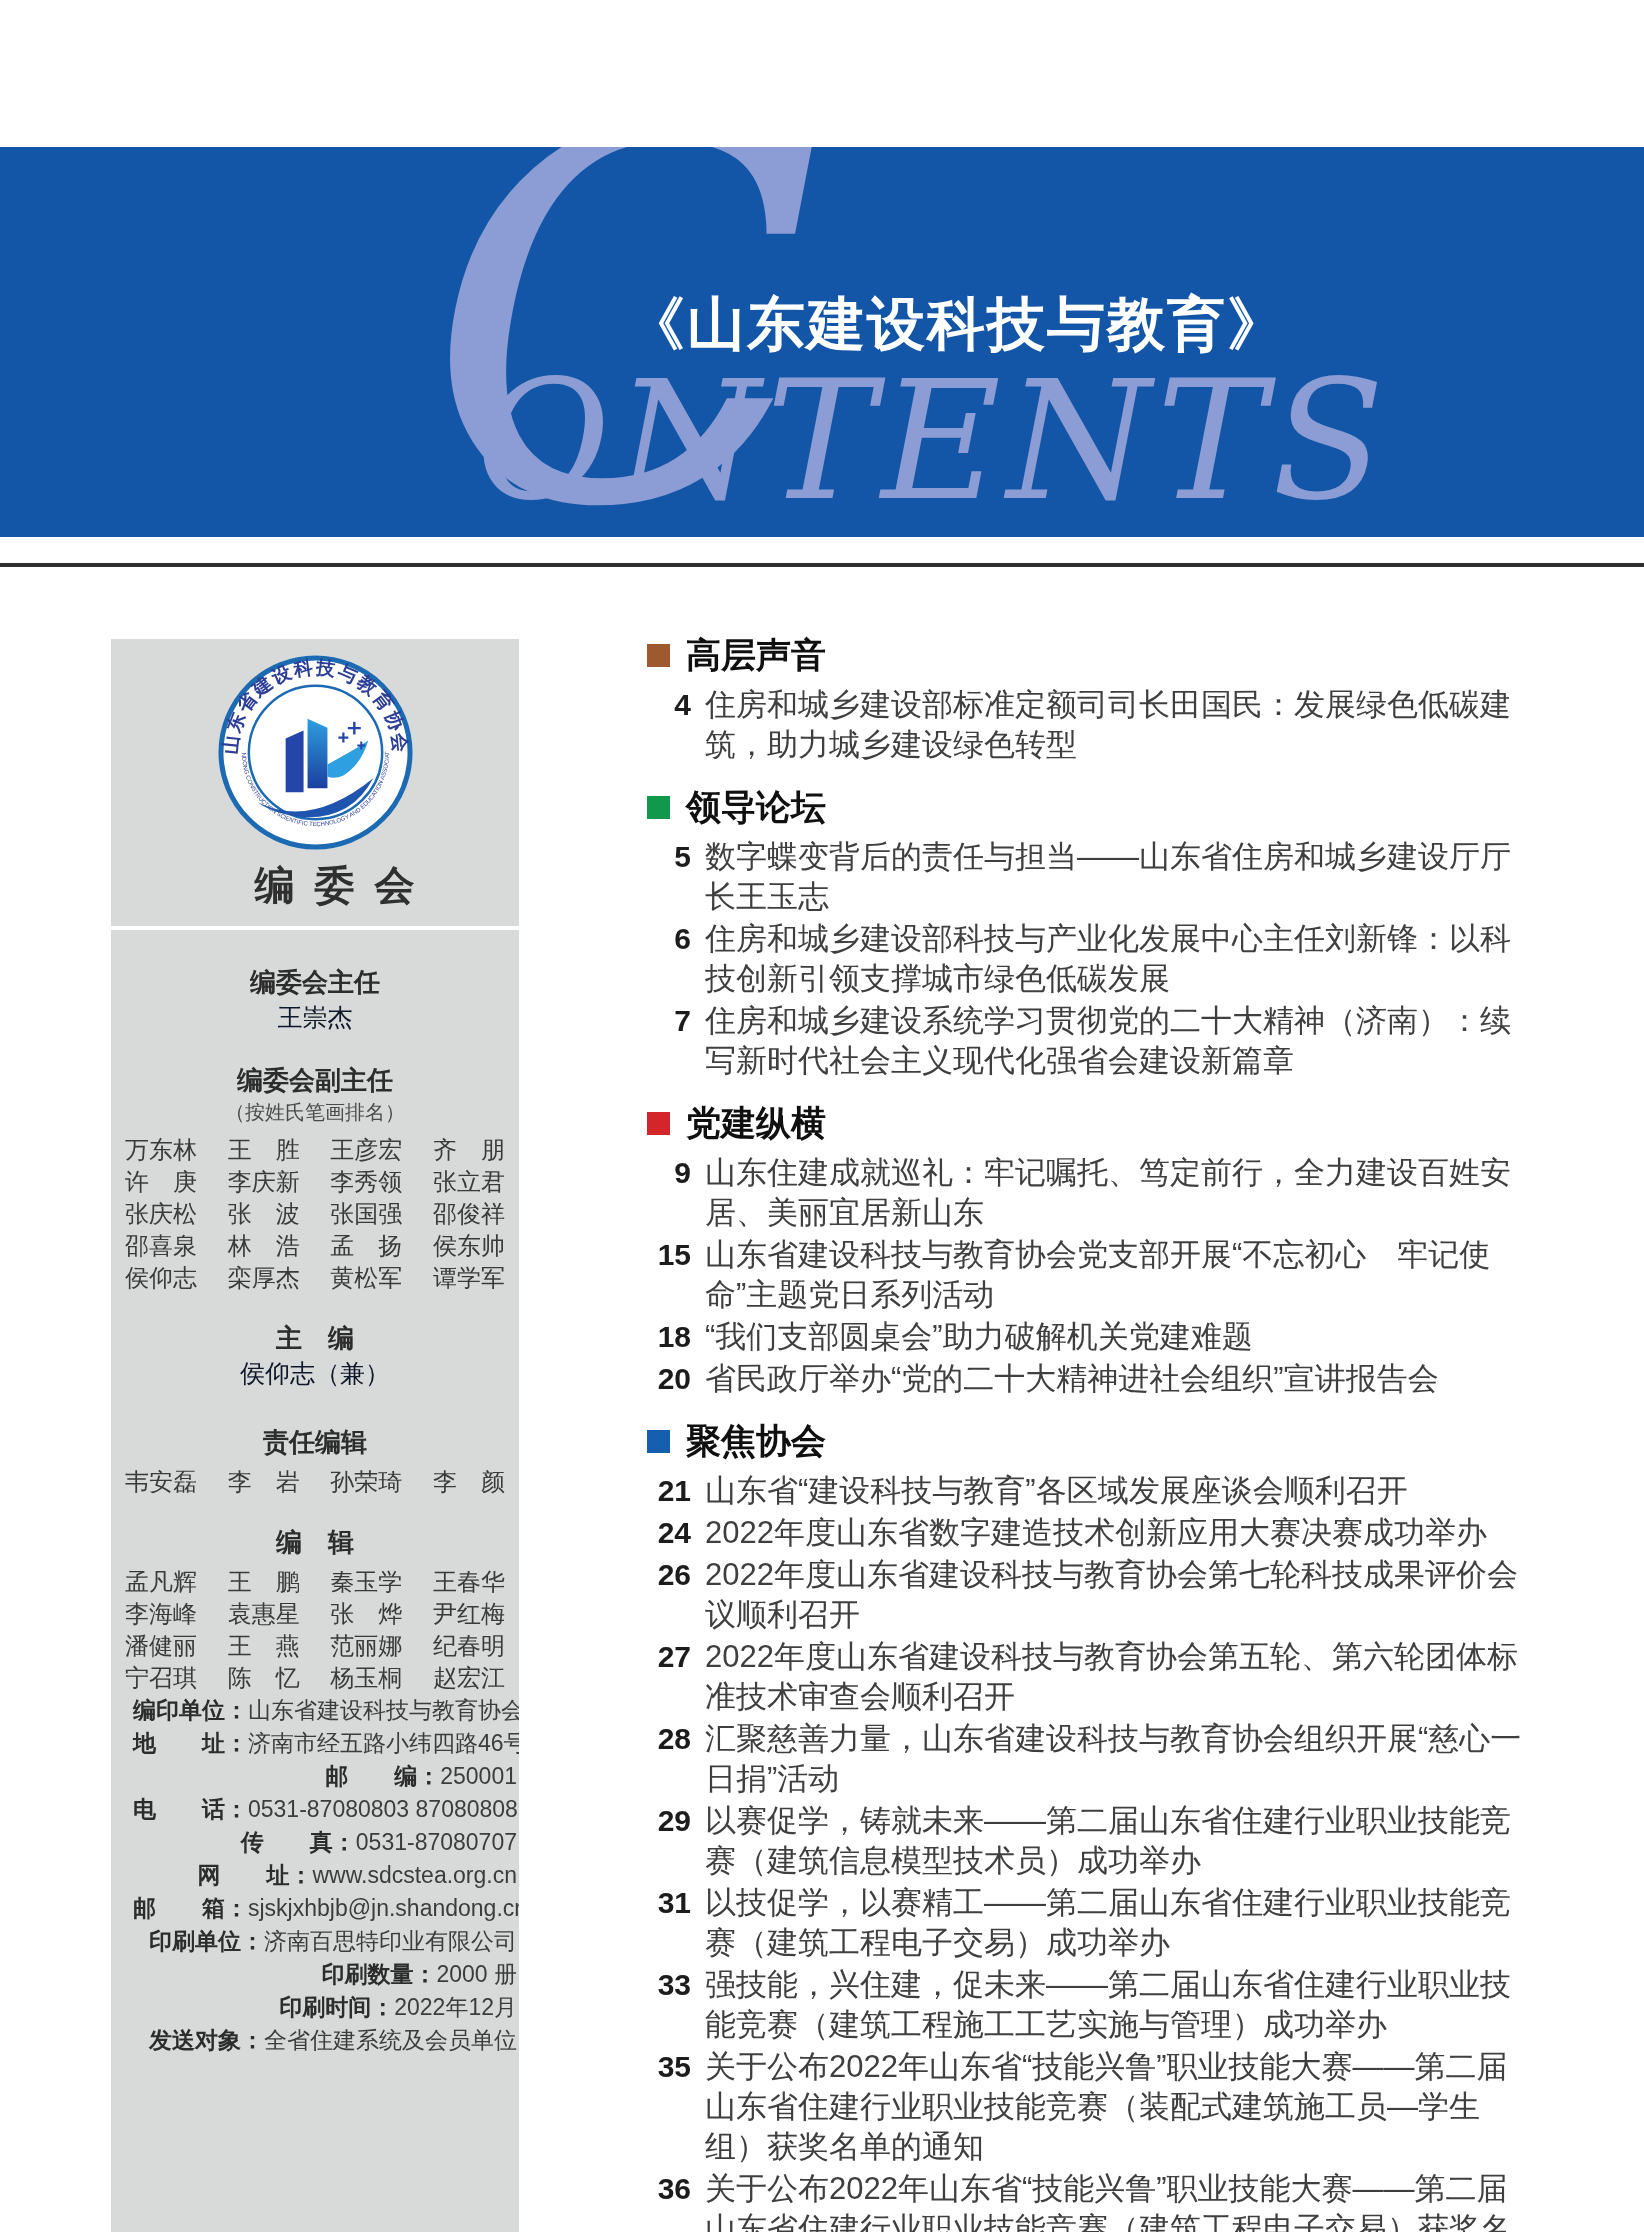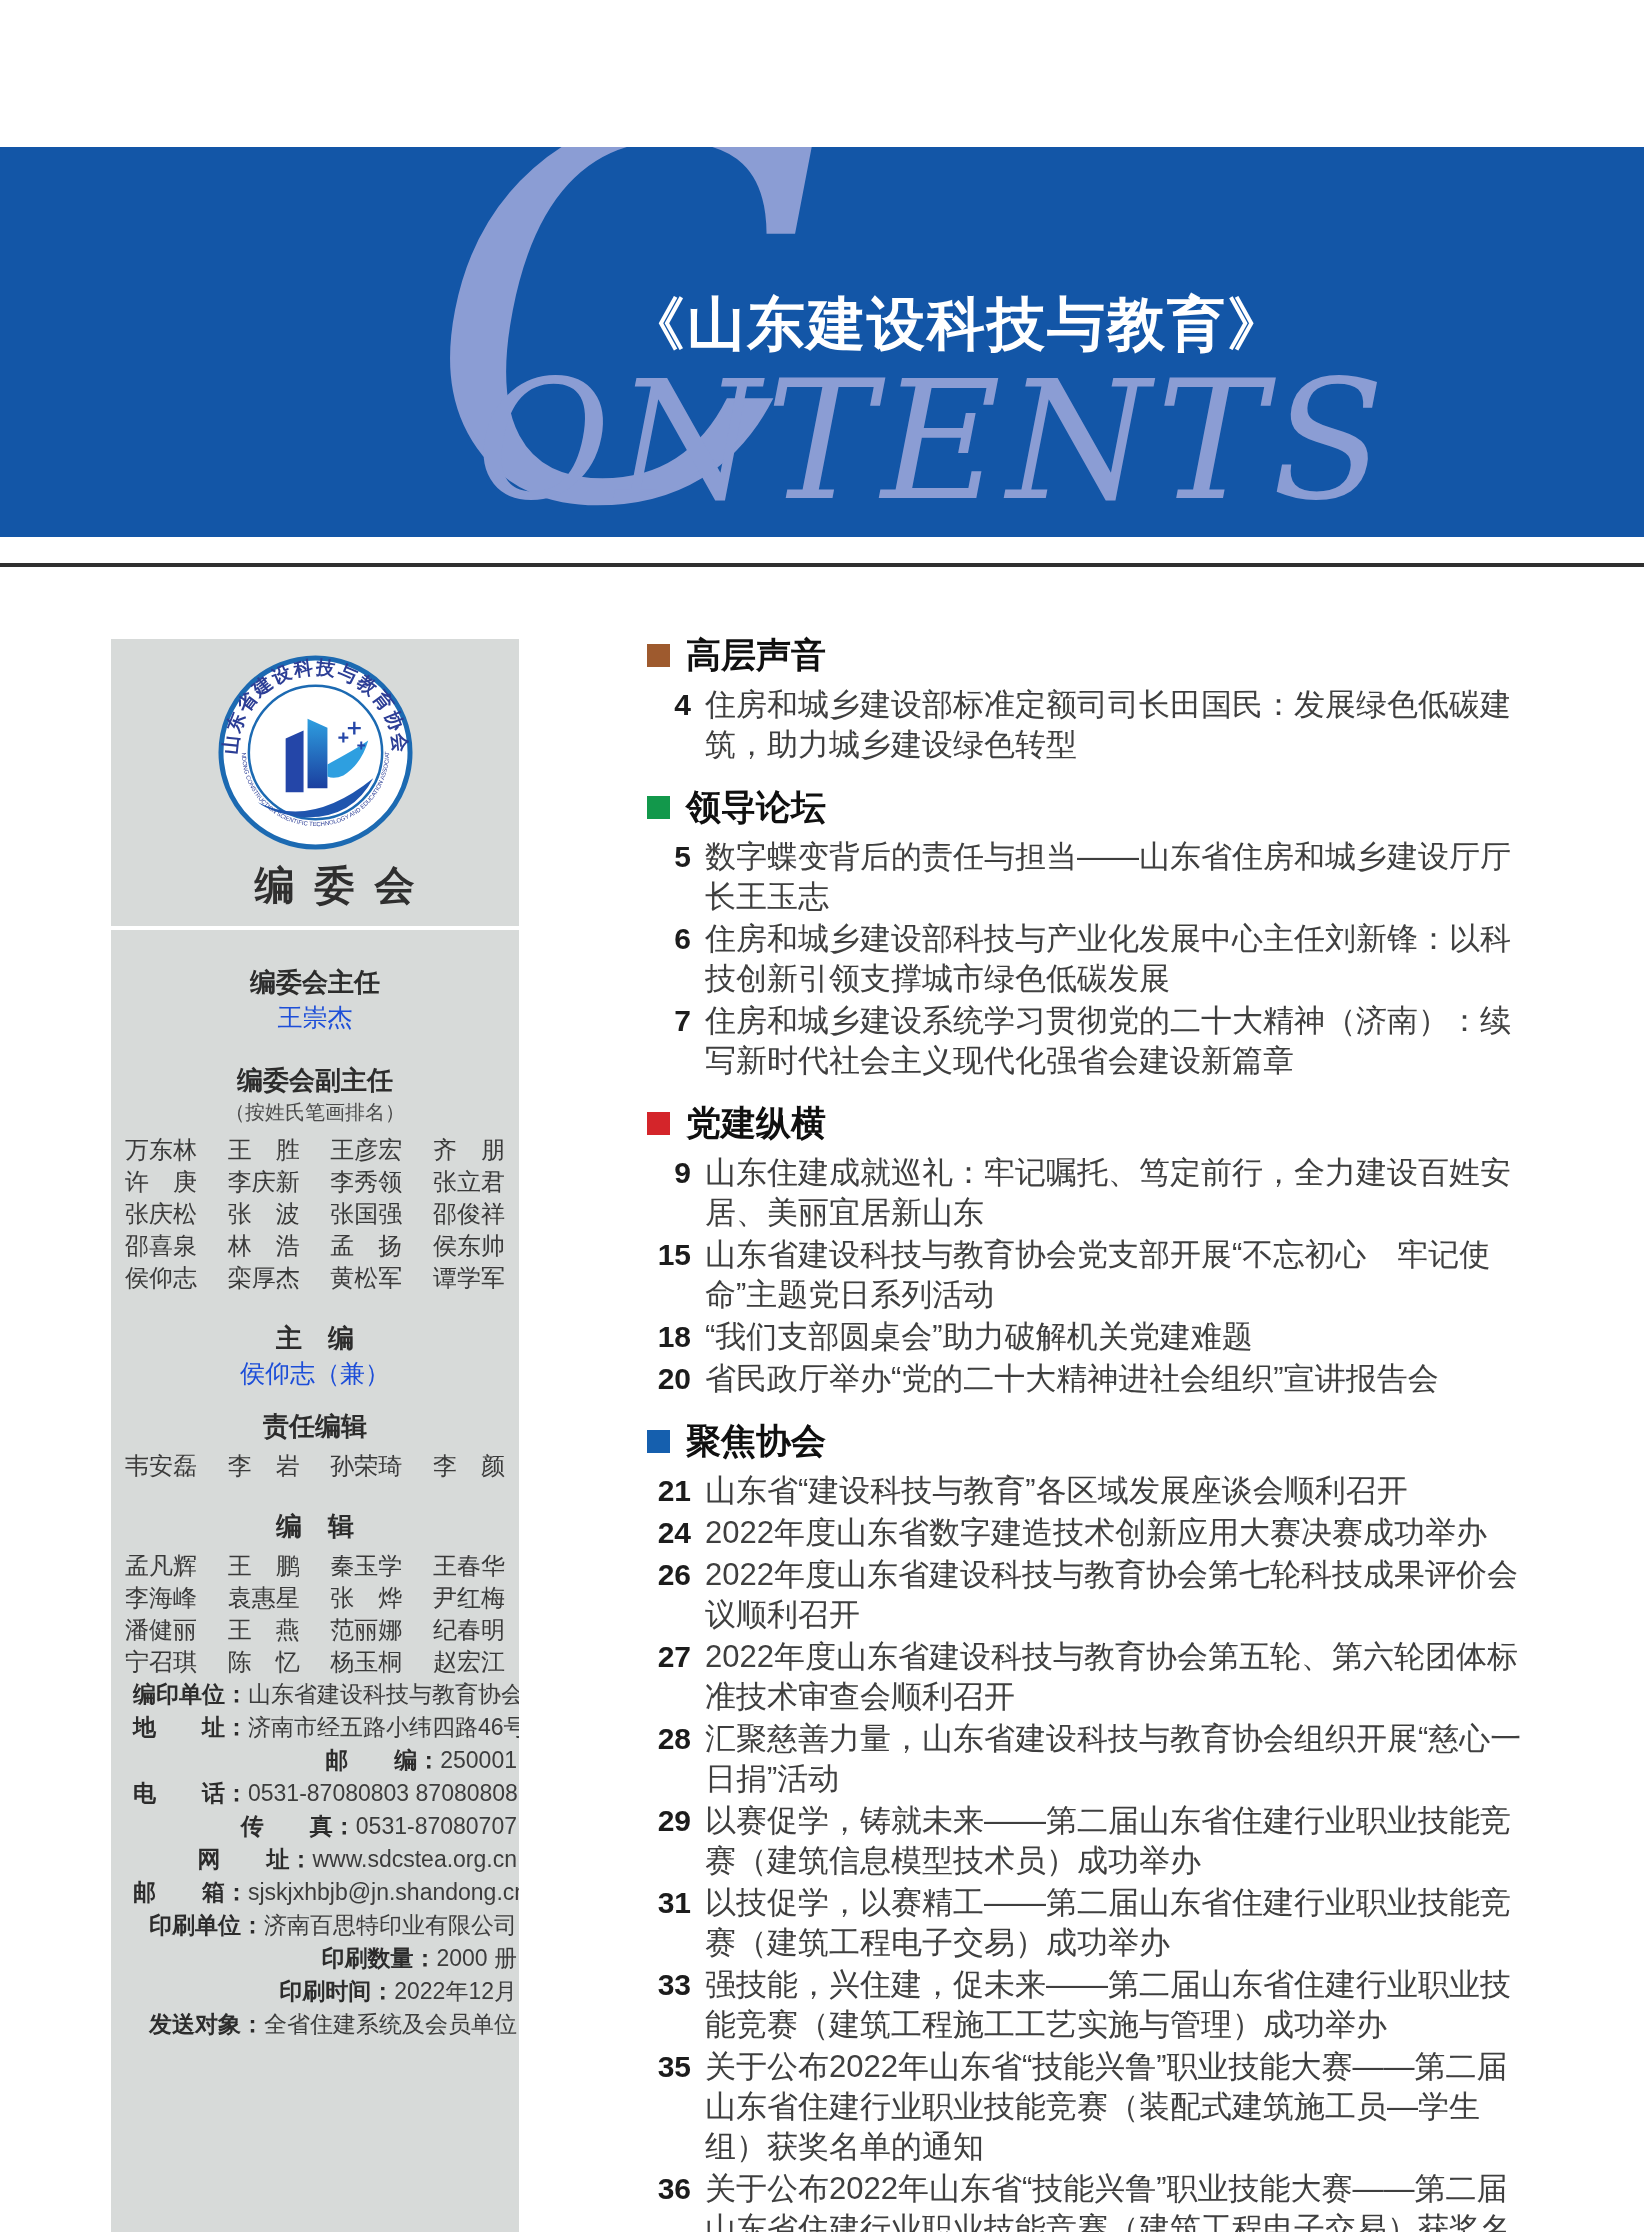--- a/index.html
+++ b/index.html
@@ -21,22 +21,22 @@
   .sidebar{position:absolute;left:111px;top:639px;width:408px;}
   .block{background:#d7dad9;}
   .block1{height:287px;text-align:center;}
   .block1 svg{width:199px;height:199px;margin-top:14px;}
   .committee{font-size:40px;font-weight:bold;color:#2f2f2f;letter-spacing:20px;text-indent:20px;margin-top:2px;padding-left:39px;}
   .block2{margin-top:4px;height:1430px;text-align:center;color:#3c3c3c;overflow:hidden;}
   .sb-heading{font-size:26px;font-weight:bold;color:#2c2c2c;line-height:32px;}
   .mt-first{margin-top:36px;}
   .mt-big{margin-top:30px;}
   .mt-28{margin-top:28px;}
-  .mt-26{margin-top:20px;}
-  .sb-line{font-size:25px;line-height:34px;margin-top:2px;color:#1d4ed8;}
+  .mt-26{margin-top:36px;}
+  .sb-line{font-size:25px;line-height:34px;margin-top:2px;color:#0f172a;}
   .sb-note{font-size:20px;line-height:28px;color:#4a4a4a;margin-top:2px;}
   .name-grid{margin-top:8px;}
   .name-row{display:flex;justify-content:space-between;padding:0 14px;font-size:24px;line-height:32px;color:#3a3a3a;}
   .nm{white-space:pre;}
   .contact{text-align:right;padding:0 2px 0 22px;font-size:23px;}
   .contact-line{line-height:33px;white-space:nowrap;}
   .c-label{font-weight:bold;color:#2c2c2c;}
   .c-value{color:#3c3c3c;}
 
   

